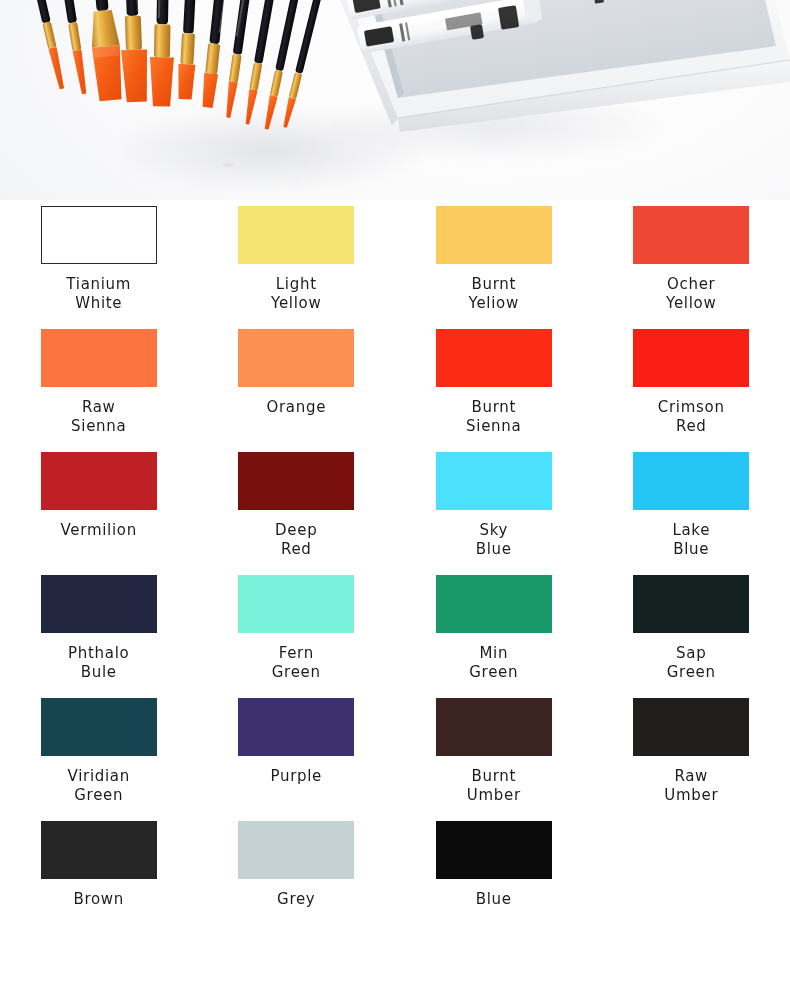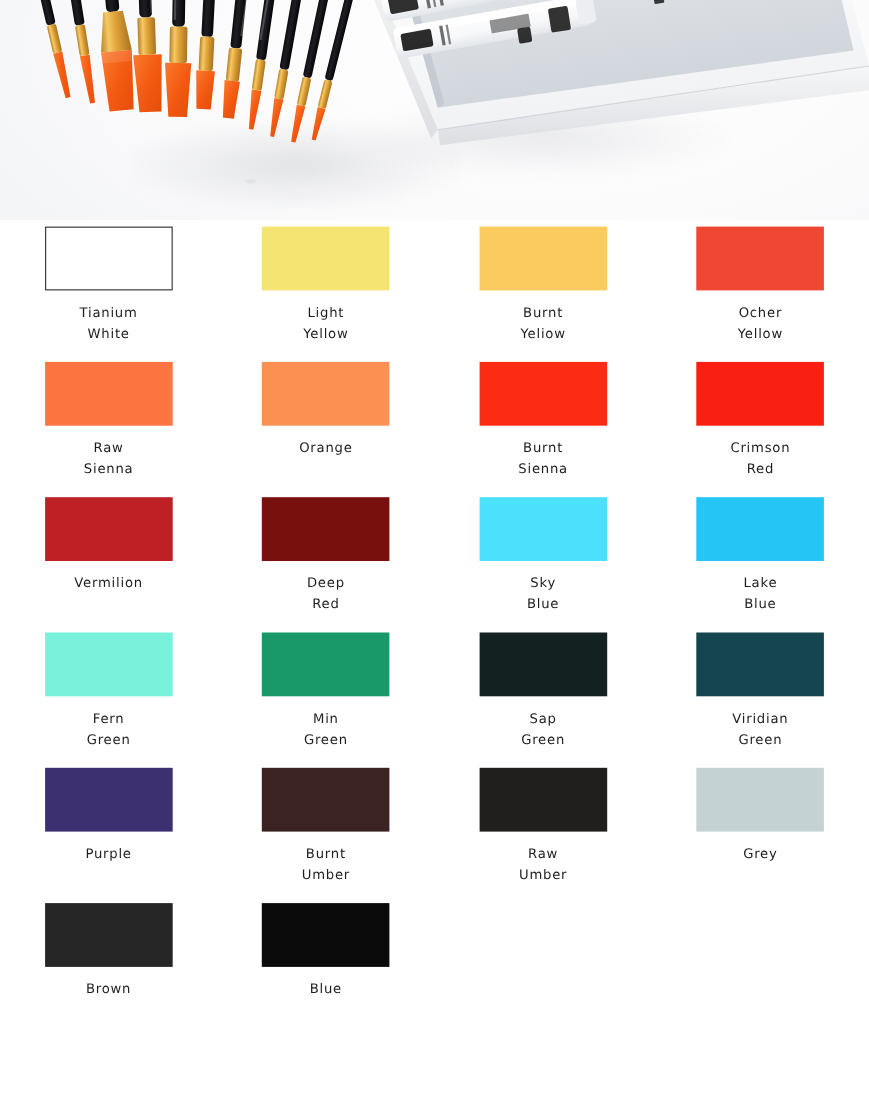--- a/index.html
+++ b/index.html
@@ -74,21 +74,21 @@
     width: 116px;
     height: 58px;
     flex: 0 0 auto;
   }
   .swatch.bordered { border: 1.5px solid #2b2b2b; }
 
   .label {
     margin-top: 11px;
     width: 160px;
     text-align: center;
-    font-size: 12px;
+    font-size: 15px;
     line-height: 19px;
     color: #1d1d1f;
     letter-spacing: 0.7px;
     font-family: "DejaVu Sans", sans-serif;
     white-space: pre-line;
   }
 </style>
 </head>
 <body>
 
@@ -321,20 +321,25 @@
       <div class="label">Sky
 Blue</div>
     </div>
     <div class="cell">
       <div class="swatch" style="background-color: rgb(37, 198, 245);"></div>
       <div class="label">Lake
 Blue</div>
     </div>
 
     <div class="cell">
+      <div class="swatch" style="background-color: rgb(35, 38, 63);"></div>
+      <div class="label">Phthalo
+Bule</div>
+    </div>
+    <div class="cell">
       <div class="swatch" style="background-color: rgb(121, 242, 220);"></div>
       <div class="label">Fern
 Green</div>
     </div>
     <div class="cell">
       <div class="swatch" style="background-color: rgb(25, 153, 106);"></div>
       <div class="label">Min
 Green</div>
     </div>
 
@@ -357,26 +362,26 @@
       <div class="label">Burnt
 Umber</div>
     </div>
 
     <div class="cell">
       <div class="swatch" style="background-color: rgb(32, 31, 30);"></div>
       <div class="label">Raw
 Umber</div>
     </div>
     <div class="cell">
+      <div class="swatch" style="background-color: rgb(38, 38, 38);"></div>
+      <div class="label">Brown</div>
+    </div>
+    <div class="cell">
       <div class="swatch" style="background-color: rgb(197, 210, 212);"></div>
       <div class="label">Grey</div>
     </div>
     <div class="cell">
-      <div class="swatch" style="background-color: rgb(38, 38, 38);"></div>
-      <div class="label">Brown</div>
-    </div>
-    <div class="cell">
       <div class="swatch" style="background-color: rgb(11, 11, 11);"></div>
       <div class="label">Blue</div>
     </div>
 
   </div>
 </div>
 
 </body></html>

